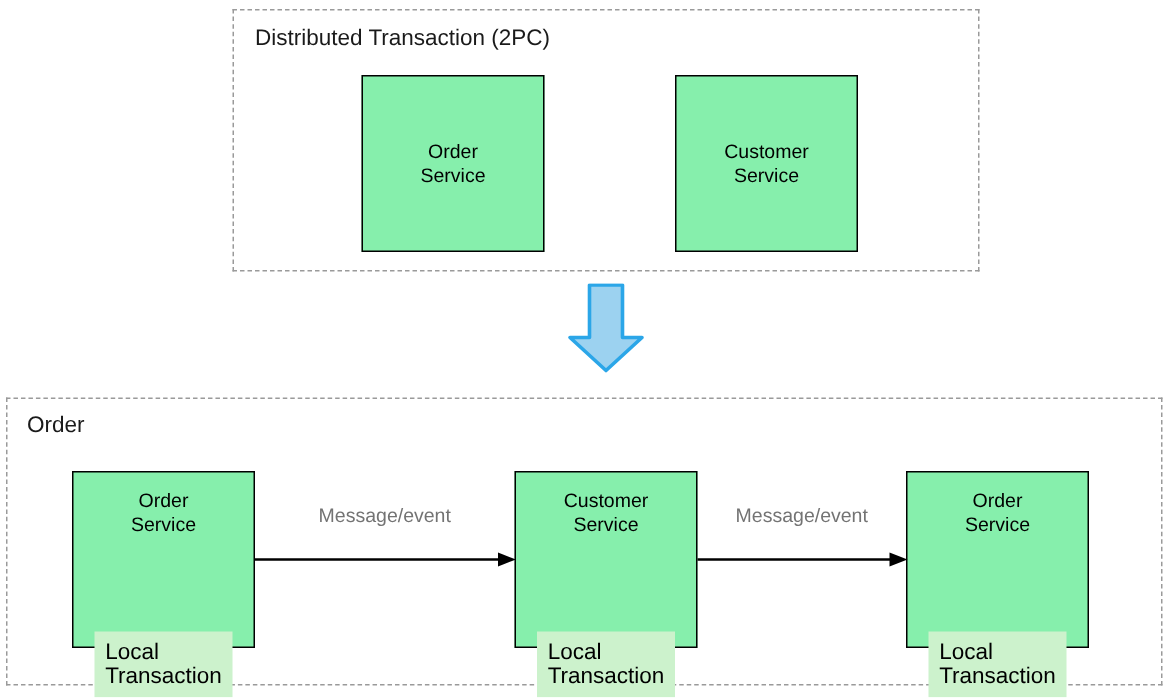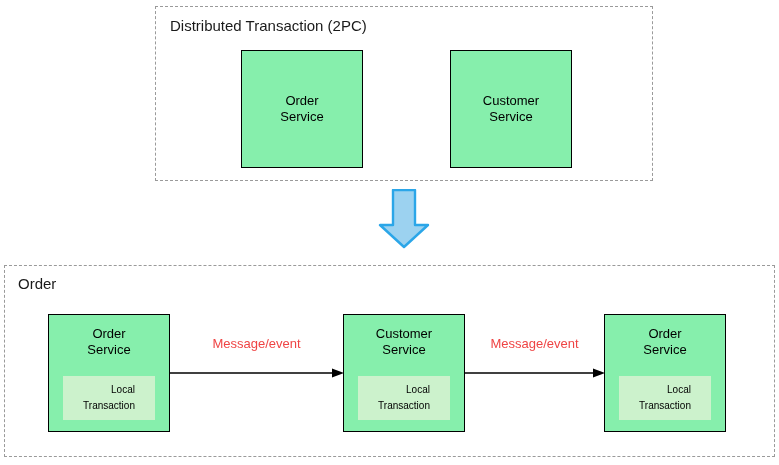--- a/index.html
+++ b/index.html
@@ -56,40 +56,41 @@
     transform: translateY(-50%);
   }
 
   
   .local-txn {
     position: absolute;
     background: #ccf2cc;
     display: flex;
     align-items: center;
     justify-content: center;
-    text-align: right;
-    font-size: 10px;
+    text-align: left;
+    font-size: 15px;
     line-height: 16px;
     color: #000000;
     white-space: pre-line;
     box-sizing: border-box;
+    margin-top: 45px;
   }
 
   
   .flow-arrow {
     position: absolute;
     height: 14px;
   }
   .flow-arrow svg { display: block; overflow: visible; }
   .flow-label {
     position: absolute;
     text-align: center;
     font-size: 13px;
     line-height: 16px;
-    color: #ef4444;
+    color: #737373;
     white-space: nowrap;
   }
 
   
   .big-arrow {
     position: absolute;
   }
   .big-arrow svg { display: block; }
 </style>
 </head>

